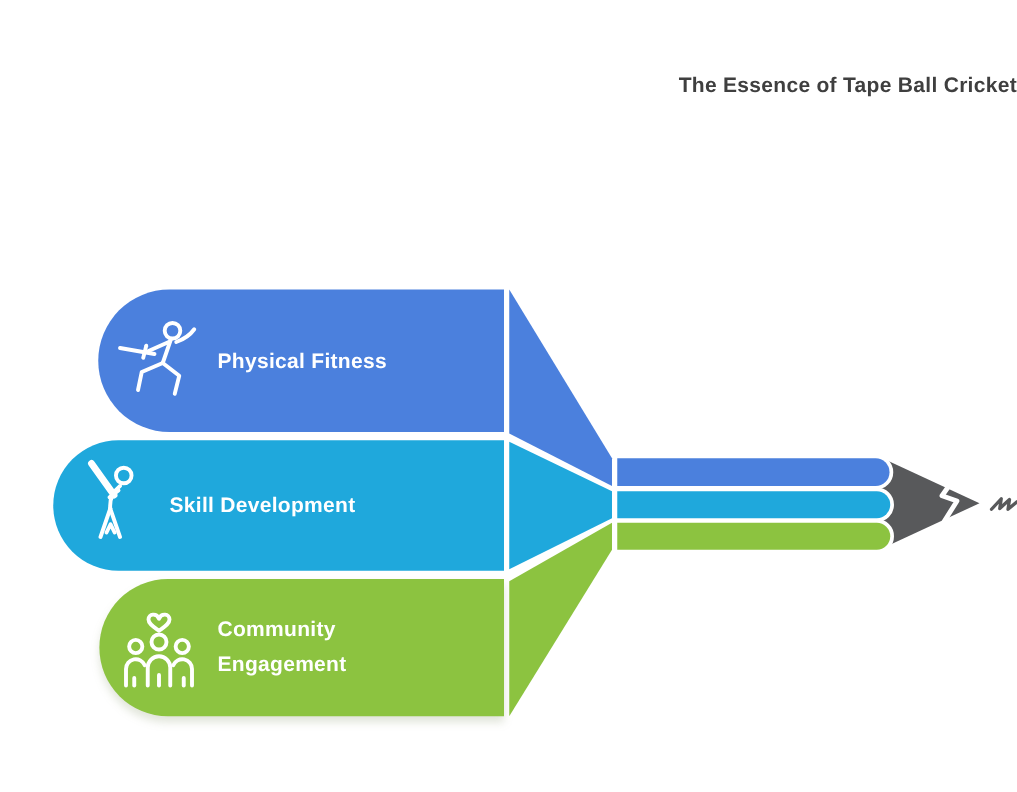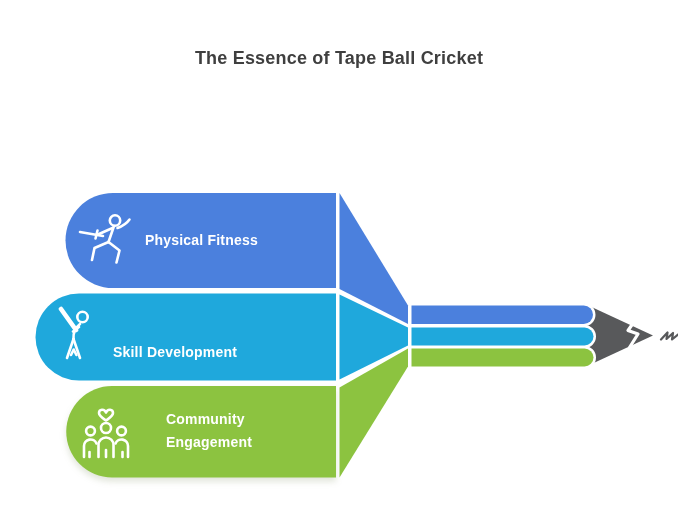--- a/index.html
+++ b/index.html
@@ -6,38 +6,38 @@
   .stage{
     position:relative;
     width:678px;height:528px;
     background:#ffffff;
     overflow:hidden;
     font-family:"Liberation Sans",sans-serif;
   }
   .title{
     position:absolute;
     top:48px;left:0;width:678px;
-    text-align:center;
-    font-size:18px;
+    text-align:right;
+    font-size:14px;
     font-weight:700;
     color:#3f3f3f;
     letter-spacing:0.2px;
   }
   .diagram{position:absolute;left:0;top:0;}
   .banner-shadow{filter:drop-shadow(0 4px 3px rgba(90,110,50,0.18));}
   .label{
     position:absolute;
     color:#ffffff;
     font-weight:700;
     font-size:14px;
     line-height:23px;
     letter-spacing:0.2px;
     white-space:nowrap;
   }
-  .label.wrap{white-space:normal;margin-left:21px;}
+  .label.wrap{white-space:normal;}
   .icon{position:absolute;}
   .icon path,.icon circle{
     fill:none;stroke:#ffffff;stroke-width:2.6;
     stroke-linecap:round;stroke-linejoin:round;
   }
 </style>
 </head>
 <body>
 
 <div class="stage">
@@ -99,16 +99,16 @@
     <circle cx="29" cy="29" r="5"></circle>
     <path d="M7 58 V47 A6.5 6.5 0 0 1 19.5 44.5"></path>
     <path d="M51 58 V47 A6.5 6.5 0 0 0 38.5 44.5"></path>
     <path d="M12.5 58 V53"></path>
     <path d="M45.5 58 V53"></path>
     <path d="M21.5 58 L21.5 46 A7.5 7.5 0 0 1 36.5 46 L36.5 58"></path>
     <path d="M29 58 V51"></path>
   </svg>
 
   <div class="label" style="left:145px;top:229px;">Physical Fitness</div>
-  <div class="label" style="left:113px;top:325px;margin-top:16px;">Skill Development</div>
+  <div class="label" style="left:113px;top:325px;">Skill Development</div>
   <div class="label wrap" style="left:145px;top:408px;width:150px;">Community Engagement</div>
 
 </div>
 
 </body></html>

